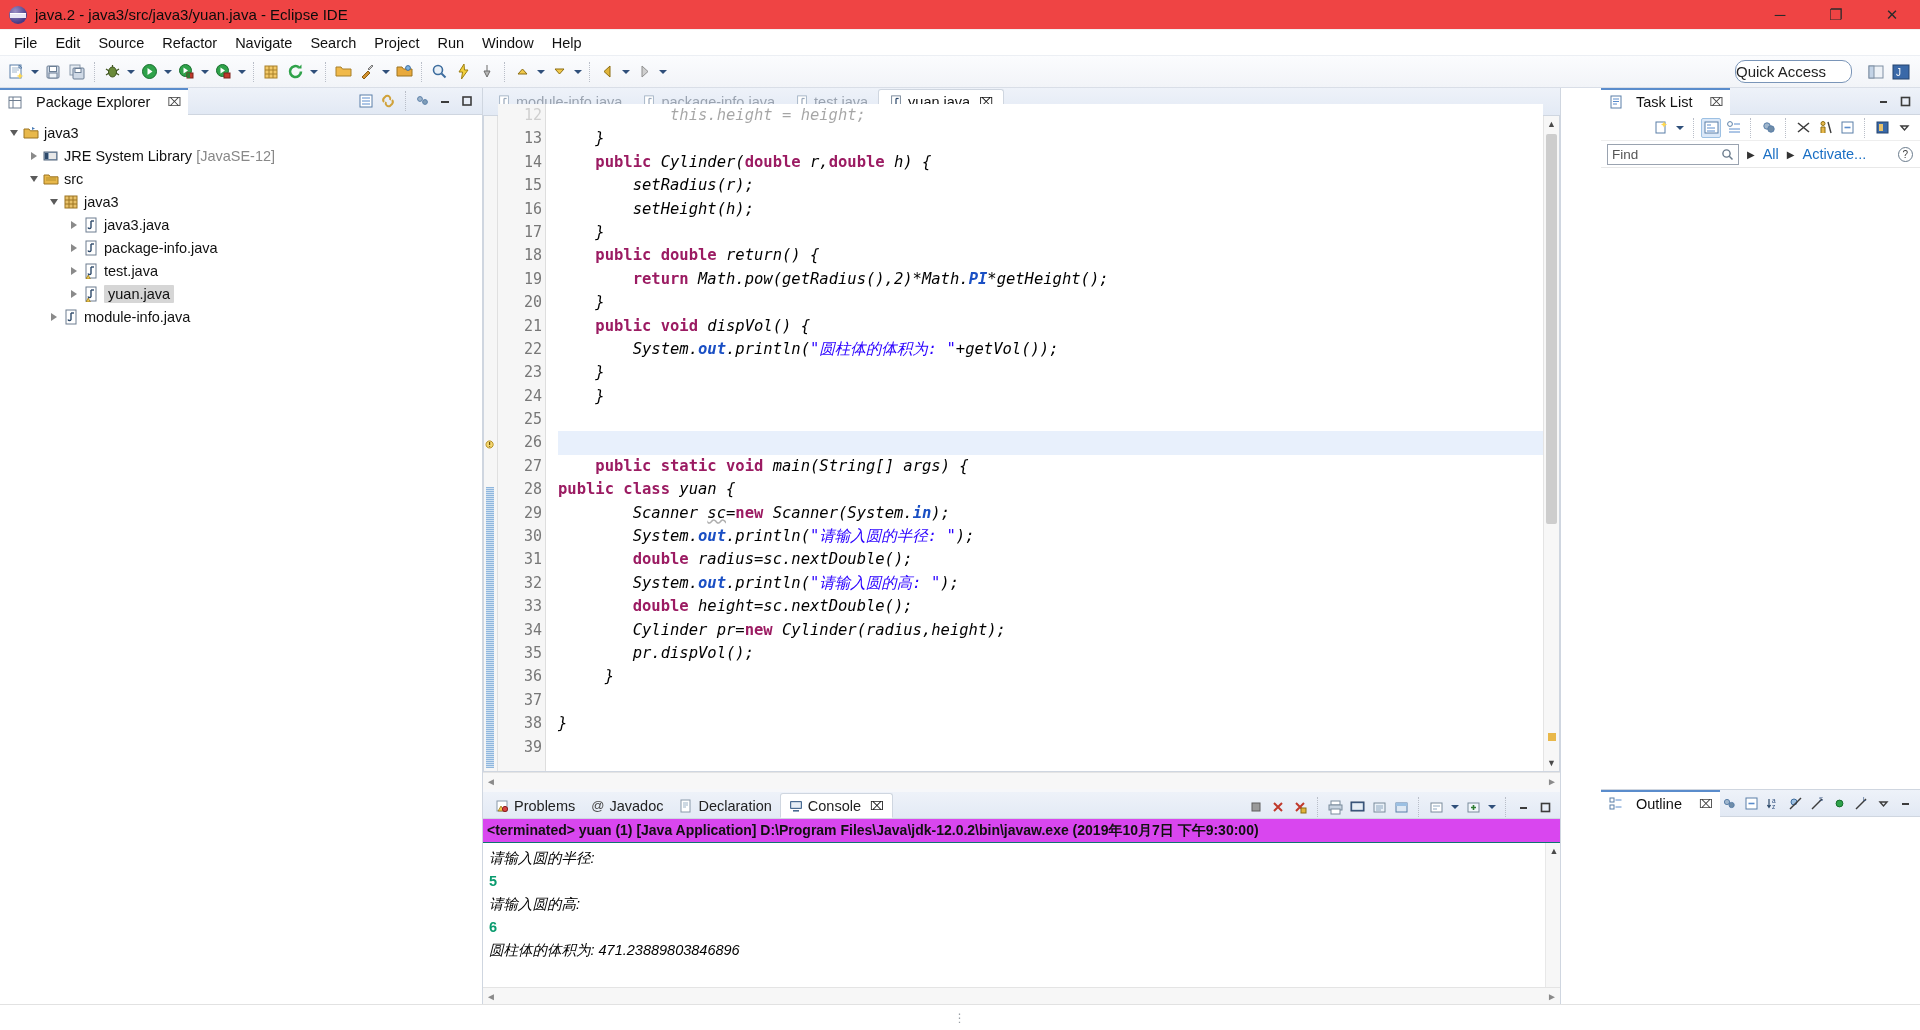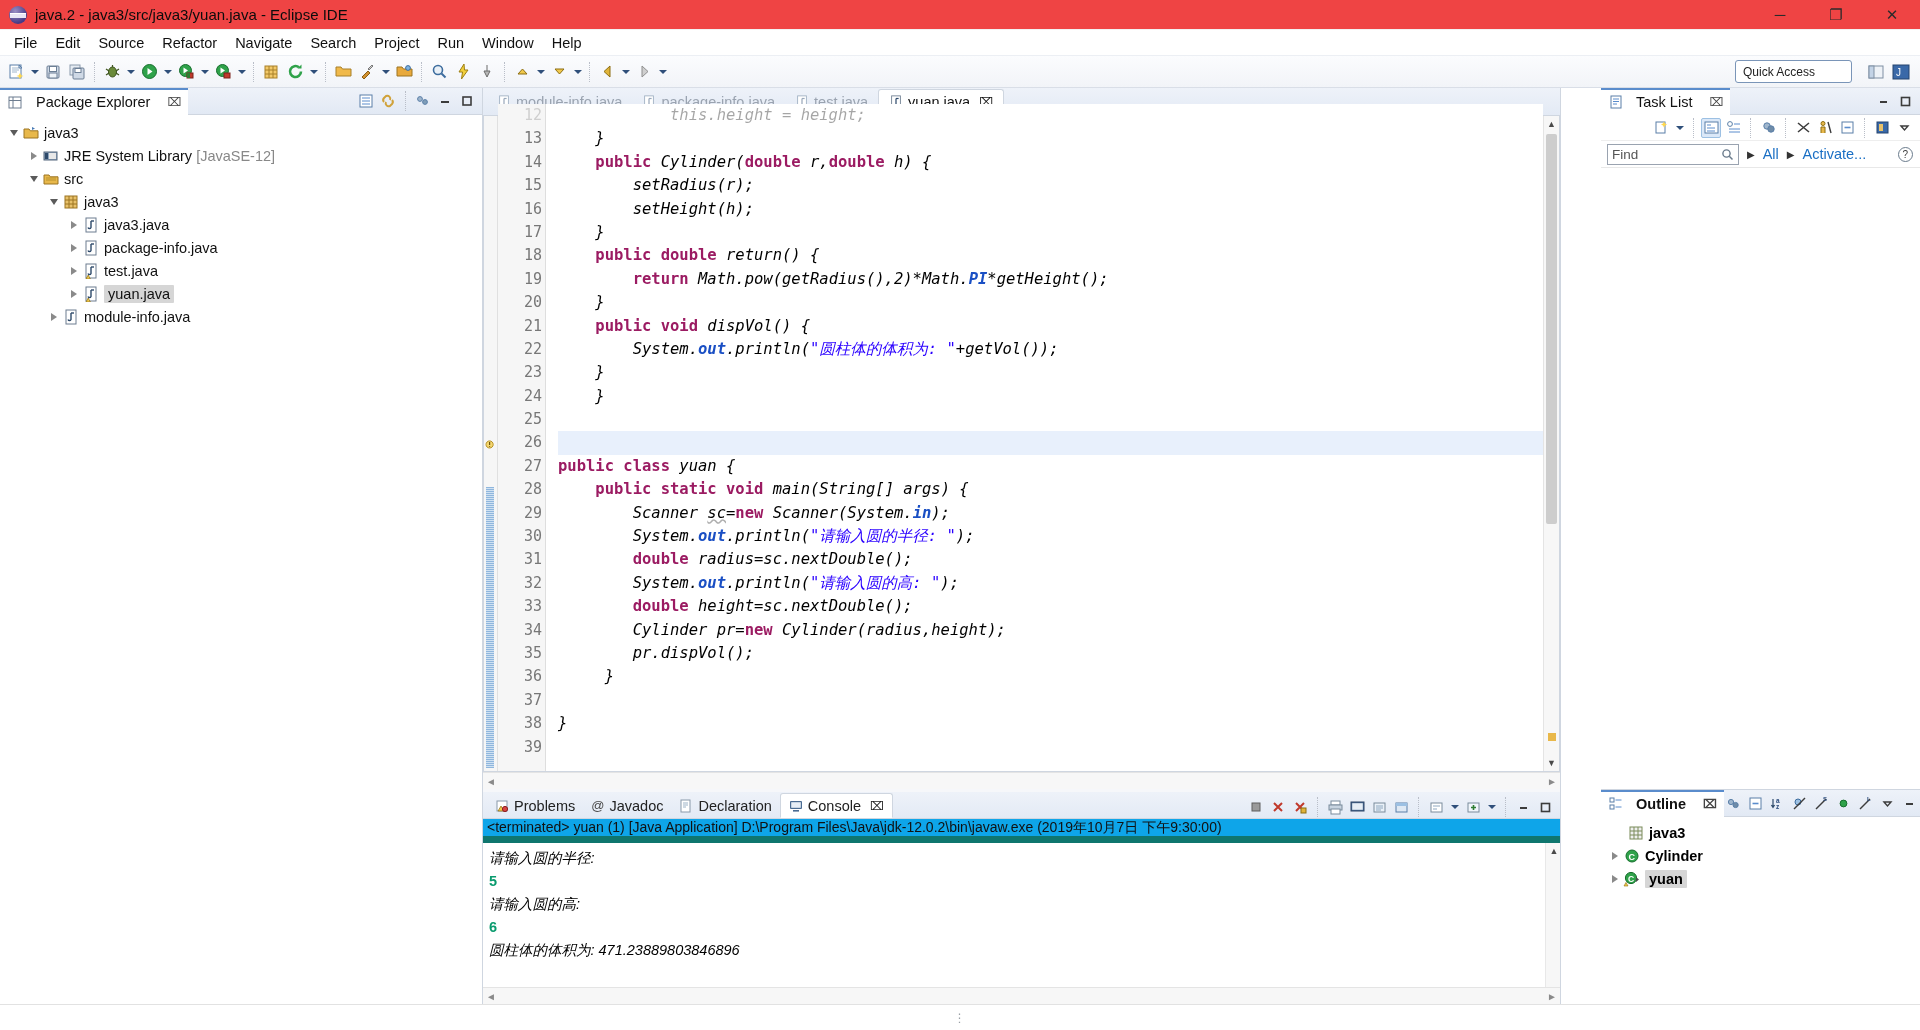--- a/index.html
+++ b/index.html
@@ -70,22 +70,22 @@
   .tb-arrow {
     width: 13px; height: 22px; display: flex; align-items: center; justify-content: center;
   }
   .tb-arrow::after {
     content: ""; border-left: 4px solid transparent; border-right: 4px solid transparent;
     border-top: 4px solid #2f4f7a;
   }
   .quick-access {
     position: absolute; right: 68px; top: 4px;
     width: 117px; height: 23px; border: 1px solid #7a95b8; background: #fff;
-    border-radius: 3px; font-size: 12px; color: #222;
-    display: flex; align-items: center; padding-left: 7px;
+    border-radius: 10px; font-size: 15px; color: #222;
+    display: flex; align-items: center; 
   }
   .qa-right { position: absolute; right: 8px; top: 5px; display: flex; gap: 3px; }
   .qa-btn { width: 22px; height: 22px; display:flex; align-items:center; justify-content:center;}
 
   
   .body { flex: 1 1 auto; display: flex; min-height: 0; background: #f6f7fa; }
 
   
   .left {
     width: 483px; flex: 0 0 483px; display: flex; flex-direction: column;
@@ -182,22 +182,23 @@
     background: linear-gradient(#eef2f9,#e3eaf5); border-bottom: 1px solid #cfd6e0; padding-left: 4px;
   }
   .con-tab {
     display:flex; align-items:center; gap:5px; height:25px; padding: 0 8px;
     font-size:14.5px; color:#222; border-radius:3px 3px 0 0;
   }
   .con-tab.active { background:#fff; border:1px solid #cfd6e0; border-bottom:1px solid #fff; }
   .con-tools { margin-left:auto; display:flex; align-items:center; gap:2px; padding-right:5px;}
   .con-head {
     height: 24px; flex: 0 0 24px; font-size: 14px; color: #111;
-    display: flex; align-items: center; padding-left: 4px; background:#0ea5e9;
-    border-bottom: 7px solid #0f766e;
+    display: flex; align-items: center; padding-left: 4px; background:#d946ef;
+    border-bottom: 1px solid #0f766e;
+    font-weight: bold;
   }
   .con-body { flex: 1 1 auto; background:#fff; padding: 4px 6px; font-size: 14.5px; overflow:hidden; position:relative;}
   .con-line { height: 23px; line-height: 23px; white-space: pre; }
   .con-in { color: #0a9b6e; font-weight: bold; }
   .con-out { color: #000; font-style: italic; }
   .con-vscroll{position:absolute; right:0; top:0; bottom:0; width:15px; background:#f7f7f7; border-left:1px solid #e8e8e8;}
   .con-hscroll{height:17px; flex:0 0 17px; background:#f7f7f7; border-top:1px solid #e4e4e4; display:flex; align-items:center; justify-content:space-between; padding:0 3px; font-size:10px;color:#8a8a8a;}
 
   
   .right { width: 360px; flex: 0 0 360px; display: flex; flex-direction: column; background:#fff; border-left:1px solid #cfd6e0;padding-left:40px;}
@@ -210,21 +211,21 @@
     height: 27px; flex:0 0 27px; display:flex; align-items:center; gap:8px; padding: 2px 6px;
     background:#fff; border-bottom:1px solid #e8e8e8;
   }
   .find-box {
     width: 132px; height: 21px; border:1px solid #9aa3b0; background:#fff;
     display:flex; align-items:center; padding: 0 4px; font-size:13.5px; color:#555;
   }
   .link { color:#1a6fc4; font-size:14.5px; }
   .tl-empty { flex:1 1 auto; background:#fff; }
 
-  .outline { flex: 0 0 215px; display:flex; flex-direction:column; border-top:1px solid #cfd6e0;font-weight:bold;}
+  .outline { flex: 0 0 215px; display:flex; border-top:1px solid #cfd6e0;}
   .ol-list { flex:1 1 auto; padding-top:4px; font-size:14.5px; }
   .ol-row { display:flex; align-items:center; height:23px; padding-left:6px; white-space:nowrap;}
 
   
   .statusbar {
     height: 26px; flex: 0 0 26px; background:#fff; border-top:1px solid #e2e2e2;
     display:flex; align-items:center; justify-content:center; font-size:12px; color:#777;
   }
   .grip { letter-spacing: 1px; color:#9aa0a6;}
 
@@ -700,22 +701,22 @@
             <div class="cline"><span class="plain">    }</span></div>
             <div class="cline"><span class="plain">    </span><span class="kw">public</span><span class="plain"> </span><span class="kw">double</span><span class="plain"> return() {</span></div>
             <div class="cline"><span class="plain">        </span><span class="kw">return</span><span class="plain"> Math.pow(getRadius(),2)*Math.</span><span class="fld">PI</span><span class="plain">*getHeight();</span></div>
             <div class="cline"><span class="plain">    }</span></div>
             <div class="cline"><span class="plain">    </span><span class="kw">public</span><span class="plain"> </span><span class="kw">void</span><span class="plain"> dispVol() {</span></div>
             <div class="cline"><span class="plain">        System.</span><span class="fld">out</span><span class="plain">.println(</span><span class="str">"圆柱体的体积为: "</span><span class="plain">+getVol());</span></div>
             <div class="cline"><span class="plain">    }</span></div>
             <div class="cline"><span class="plain">    }</span></div>
             <div class="cline"><span class="plain"></span></div>
             <div class="cline hl"><span class="plain"></span></div>
+            <div class="cline"><span class="plain">    </span><span class="kw">public</span><span class="plain"> </span><span class="kw">static</span><span class="plain"> </span><span class="kw">void</span><span class="plain"> main(String[] args) {</span></div>
             <div class="cline"><span class="plain"></span><span class="kw">public</span><span class="plain"> </span><span class="kw">class</span><span class="plain"> yuan {</span></div>
-            <div class="cline"><span class="plain">    </span><span class="kw">public</span><span class="plain"> </span><span class="kw">static</span><span class="plain"> </span><span class="kw">void</span><span class="plain"> main(String[] args) {</span></div>
             <div class="cline"><span class="plain">        Scanner </span><span class="und">sc</span><span class="plain">=</span><span class="kw">new</span><span class="plain"> Scanner(System.</span><span class="fld">in</span><span class="plain">);</span></div>
             <div class="cline"><span class="plain">        System.</span><span class="fld">out</span><span class="plain">.println(</span><span class="str">"请输入圆的半径: "</span><span class="plain">);</span></div>
             <div class="cline"><span class="plain">        </span><span class="kw">double</span><span class="plain"> radius=sc.nextDouble();</span></div>
             <div class="cline"><span class="plain">        System.</span><span class="fld">out</span><span class="plain">.println(</span><span class="str">"请输入圆的高: "</span><span class="plain">);</span></div>
             <div class="cline"><span class="plain">        </span><span class="kw">double</span><span class="plain"> height=sc.nextDouble();</span></div>
             <div class="cline"><span class="plain">        Cylinder pr=</span><span class="kw">new</span><span class="plain"> Cylinder(radius,height);</span></div>
             <div class="cline"><span class="plain">        pr.dispVol();</span></div>
             <div class="cline"><span class="plain">     }</span></div>
             <div class="cline"><span class="plain"></span></div>
             <div class="cline"><span class="plain">}</span></div>

